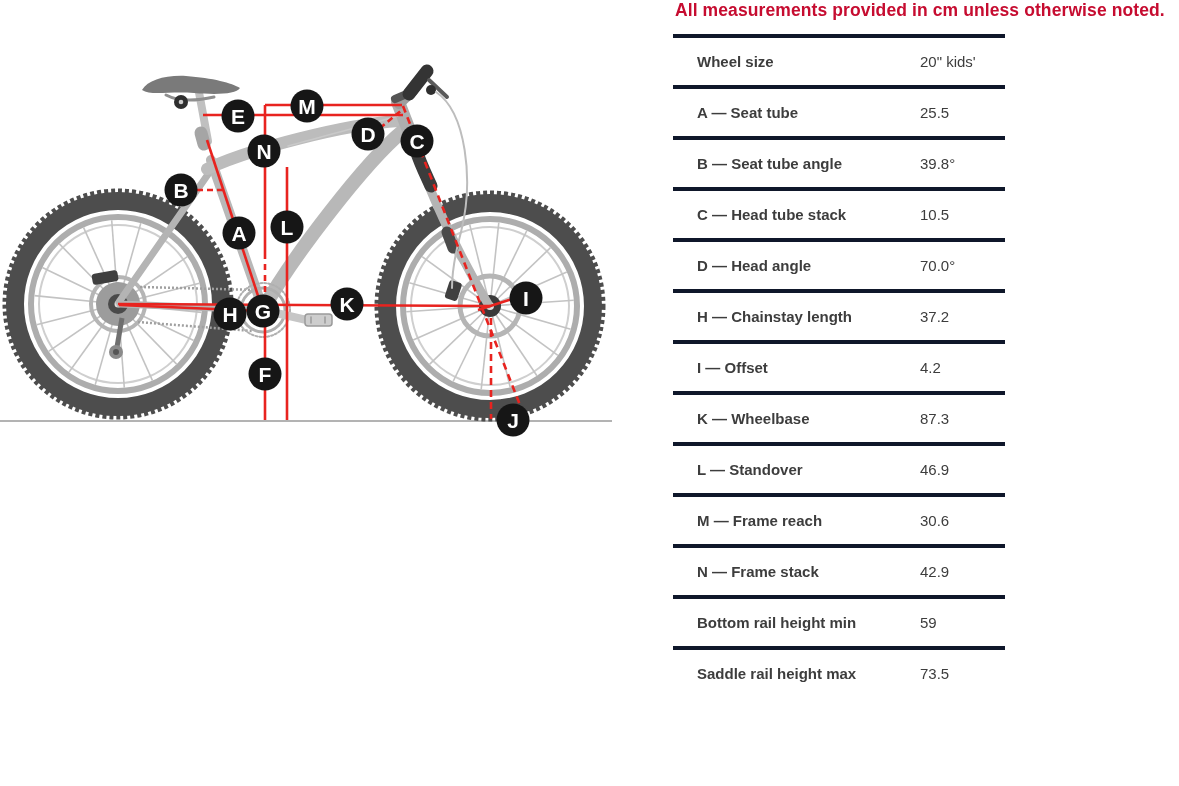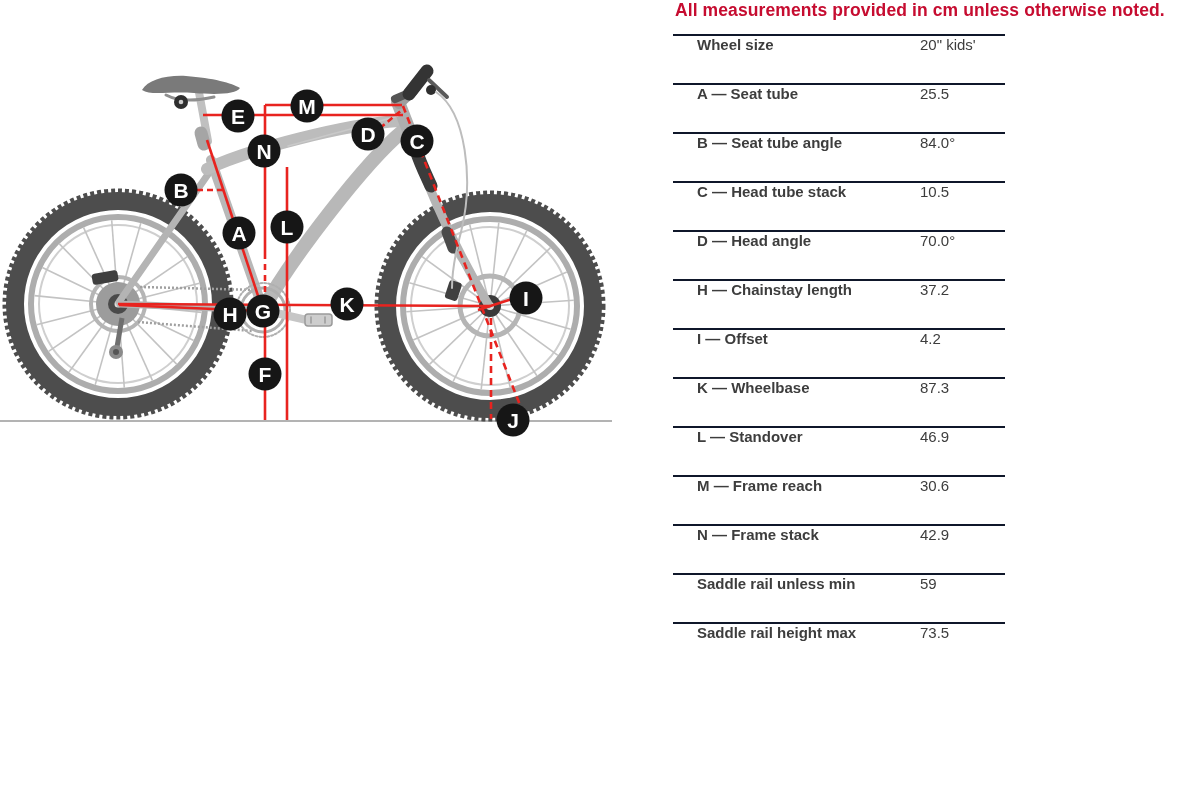--- a/index.html
+++ b/index.html
@@ -8,21 +8,21 @@
 
   .diagram-wrap { position:absolute; left:0; top:0; width:660px; height:460px; }
 
   .note-title {
     position:absolute; left:675px; top:0px;
     font-size:17.5px; font-weight:bold; color:#c60c30;
     white-space:nowrap; letter-spacing:0.1px;
   }
 
   .geo-table { position:absolute; left:673px; top:34px; width:332px; height:752px; overflow:hidden; }
-  .geo-row { height:47px; border-top:2px solid #0f172a; position:relative; display:flex; align-items:flex-start; }
+  .geo-row { height:47px; border-top:4px solid #0f172a; position:relative; display:flex; align-items:center; }
   .geo-row .row-label { margin-left:24px; font-weight:bold; font-size:15px; color:#3d3d3d; }
   .geo-row .row-value { position:absolute; left:247px; font-size:15px; color:#3d3d3d; }
 
   svg text.badge-letter {
     font-family:"Liberation Sans", sans-serif;
     font-weight:bold; font-size:21px; fill:#ffffff;
   }
 </style>
 </head>
 <body>
@@ -226,21 +226,21 @@
         <div class="row-value">20" kids'</div>
       </div>
 
       <div class="geo-row">
         <div class="row-label">A — Seat tube</div>
         <div class="row-value">25.5</div>
       </div>
 
       <div class="geo-row">
         <div class="row-label">B — Seat tube angle</div>
-        <div class="row-value">84.0°</div>
+        <div class="row-value">39.8°</div>
       </div>
 
       <div class="geo-row">
         <div class="row-label">C — Head tube stack</div>
         <div class="row-value">10.5</div>
       </div>
 
       <div class="geo-row">
         <div class="row-label">D — Head angle</div>
         <div class="row-value">70.0°</div>
@@ -273,21 +273,21 @@
         <div class="row-label">M — Frame reach</div>
         <div class="row-value">30.6</div>
       </div>
 
       <div class="geo-row">
         <div class="row-label">N — Frame stack</div>
         <div class="row-value">42.9</div>
       </div>
 
       <div class="geo-row">
-        <div class="row-label">Saddle rail unless min</div>
+        <div class="row-label">Bottom rail height min</div>
         <div class="row-value">59</div>
       </div>
 
       <div class="geo-row">
         <div class="row-label">Saddle rail height max</div>
         <div class="row-value">73.5</div>
       </div>
     </div>
 
 </div>

